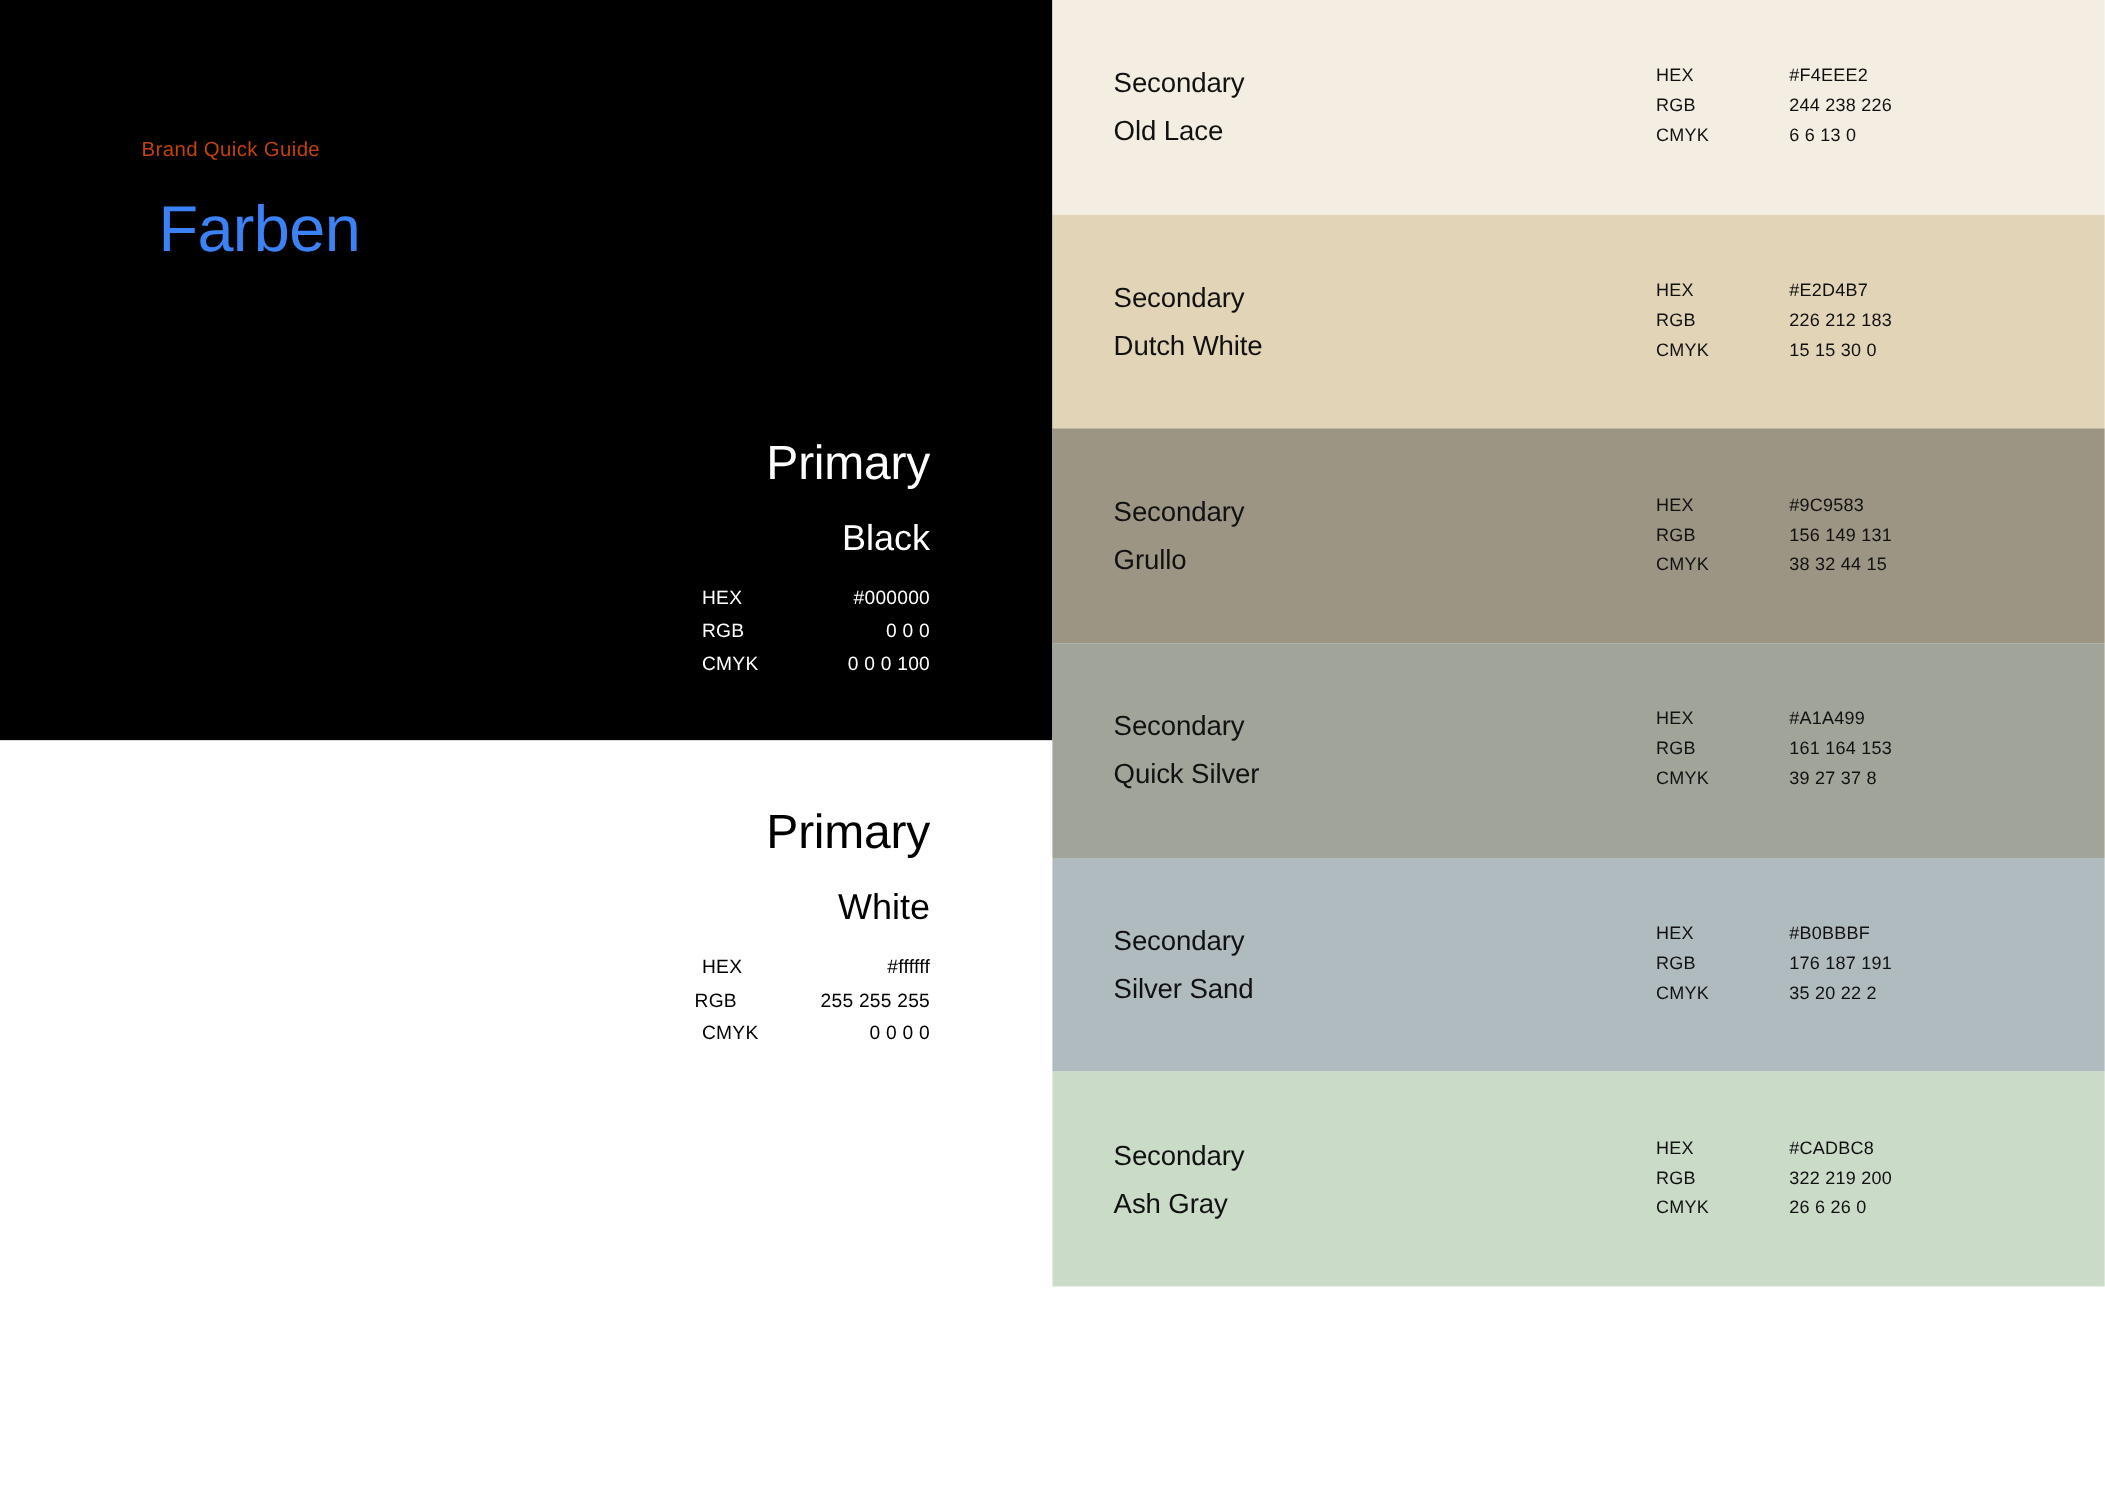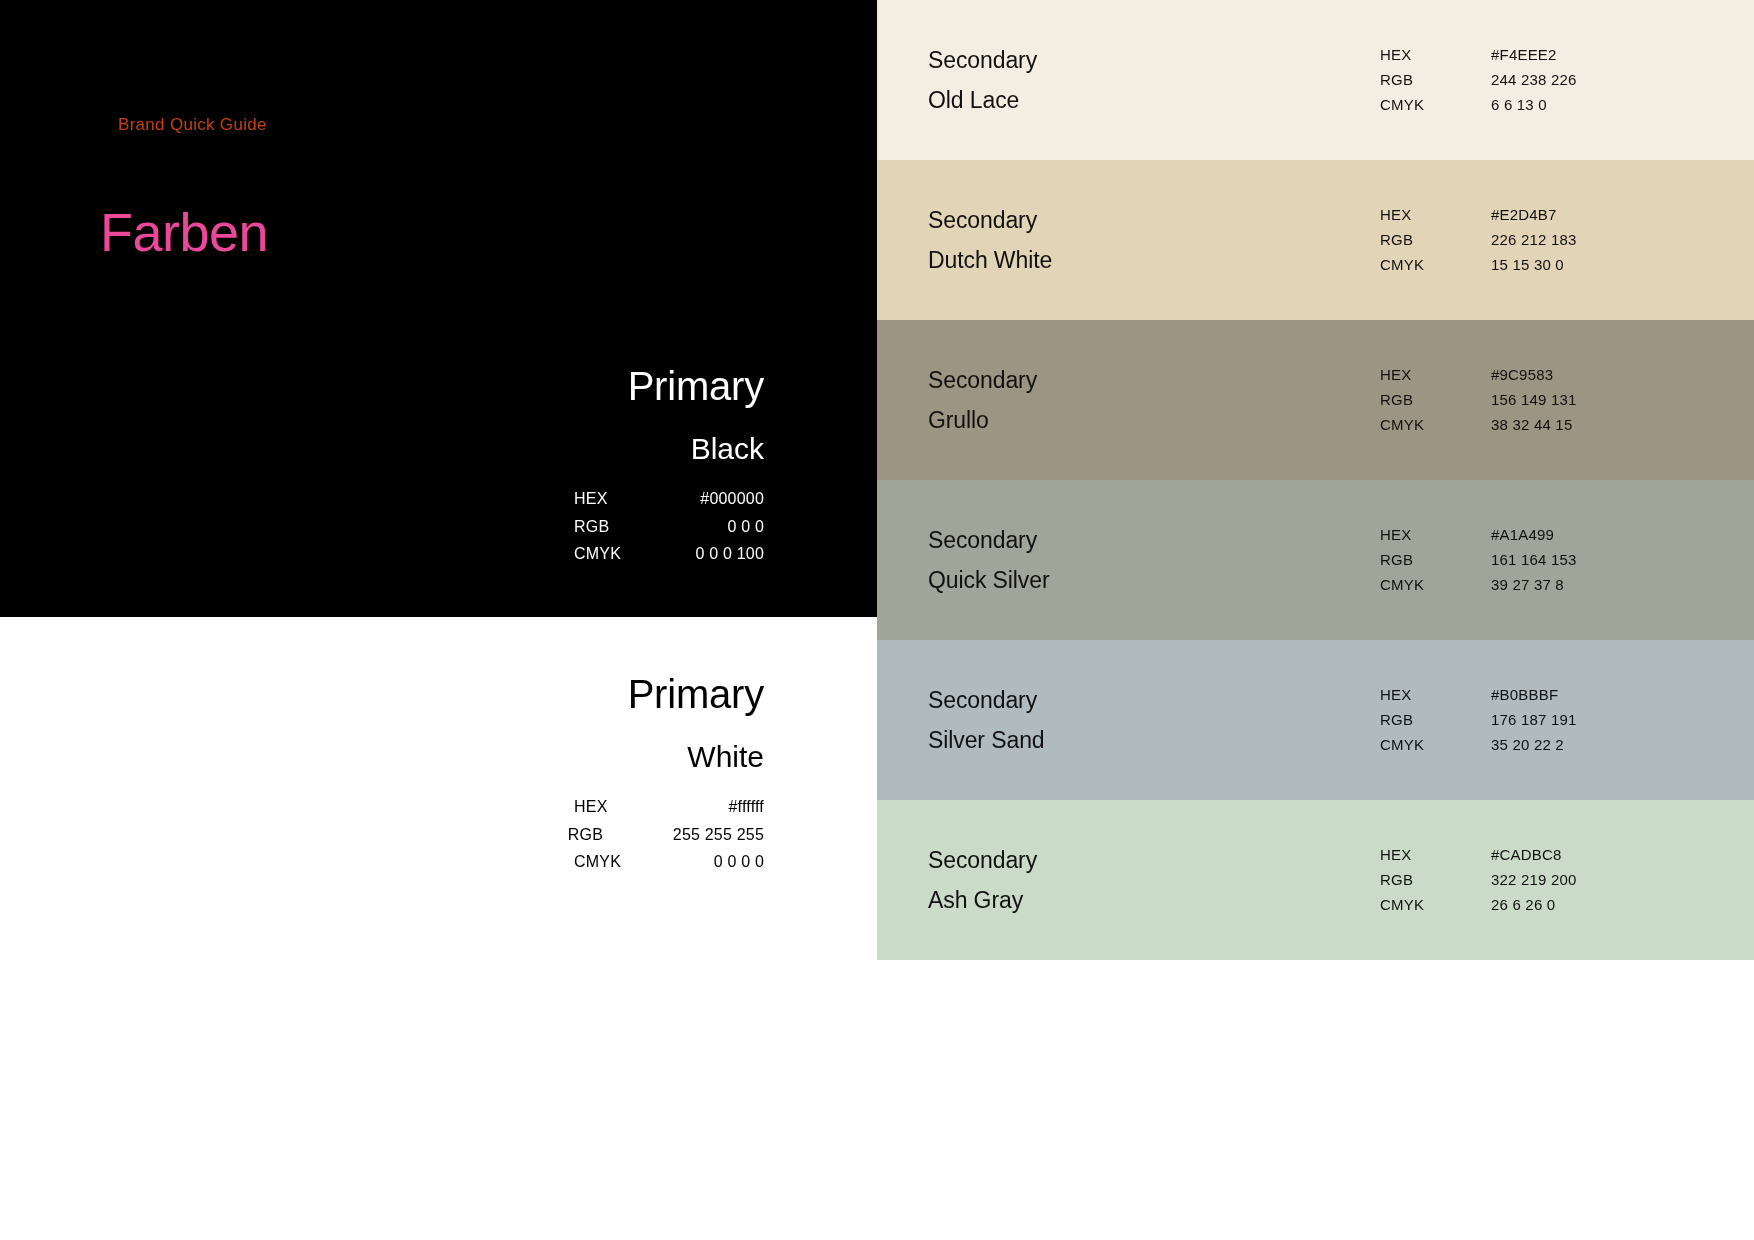--- a/index.html
+++ b/index.html
@@ -15,46 +15,46 @@
 
   .panel { position:absolute; left:0; width:877px; }
   .panel-black { top:0; height:617px; background:#000000; }
   .panel-white { top:617px; height:623px; background:#FFFFFF; }
 
   .eyebrow {
     position:absolute; left:118px; top:115px;
     font-size:17px; letter-spacing:.3px; color:#c2410c; font-weight:400;text-align:right;
   }
   .headline {
-    position:absolute; left:100px; top:160px;
-    font-size:54px; letter-spacing:-0.5px; color:#ec4899; font-weight:400;margin-top:41px;
+    position:absolute; left:132px; top:160px;
+    font-size:54px; letter-spacing:-0.5px; color:#3b82f6; font-weight:400;
   }
 
   
-  .primary-block { position:absolute; right:113px; text-align:right; }
+  .primary-block { position:absolute; right:102px; text-align:right; }
   .primary-block.black-block { top:365px; }
   .primary-block.white-block { top:673px; }
 
   .primary-role { font-size:40px; font-weight:400; letter-spacing:-0.2px; line-height:1.05; }
   .primary-name { font-size:30px; font-weight:400; margin-top:25px; line-height:1.1; }
 
   .spec-table { margin-top:20px; display:inline-block; }
   .spec-row { display:flex; justify-content:flex-end; align-items:baseline; line-height:1.72; }
   .spec-key {
     width:105px; text-align:left; font-size:16px; letter-spacing:.2px; font-weight:400;
   }
   .spec-val { min-width:85px; text-align:right; font-size:16px; letter-spacing:.2px; font-weight:400; }
 
   .on-dark .primary-role, .on-dark .primary-name,
   .on-dark .spec-key, .on-dark .spec-val { color:#ffffff; }
   .on-light .primary-role, .on-light .primary-name,
   .on-light .spec-key, .on-light .spec-val { color:#000000; }
 
   
-  .right-col { width:877px; height:960px; flex:0 0 877px; display:flex; flex-direction:column; }
+  .right-col { width:877px; height:1072px; flex:0 0 877px; display:flex; flex-direction:column; }
 
   .swatch {
     position:relative; flex:1 1 0; min-height:0;
     display:flex; align-items:center;
   }
   .swatch-labels {
     position:absolute; left:51px; top:50%; transform:translateY(-50%);
   }
   .swatch-role { font-size:23px; font-weight:400; color:#111; letter-spacing:-0.1px; }
   .swatch-name { font-size:23px; font-weight:400; color:#111; margin-top:13px; letter-spacing:-0.1px; }

